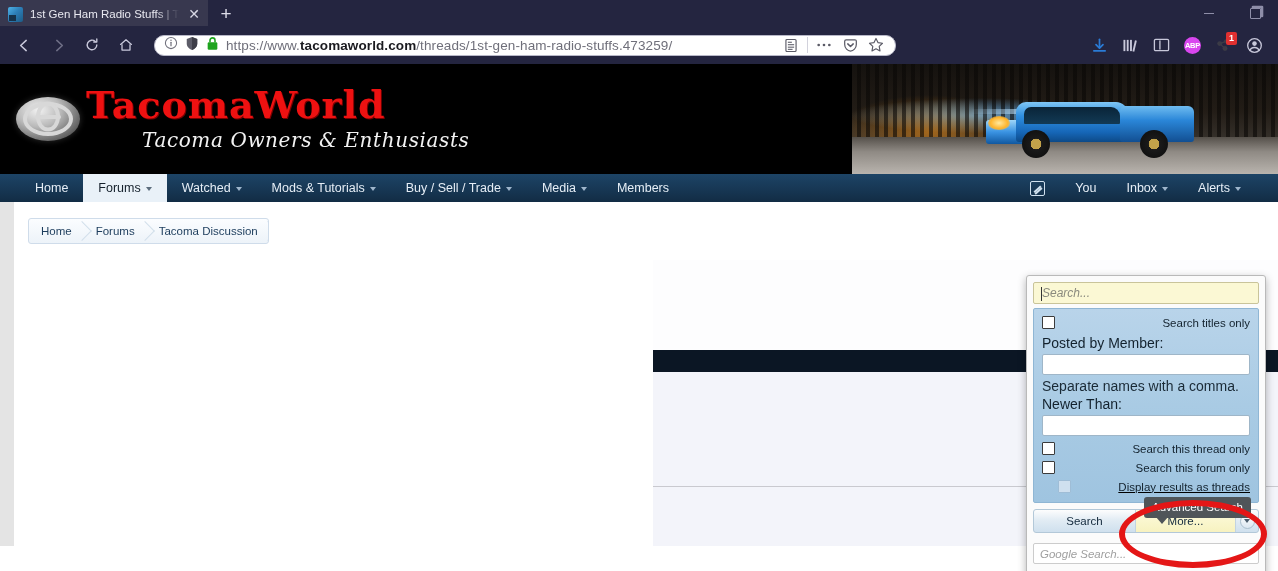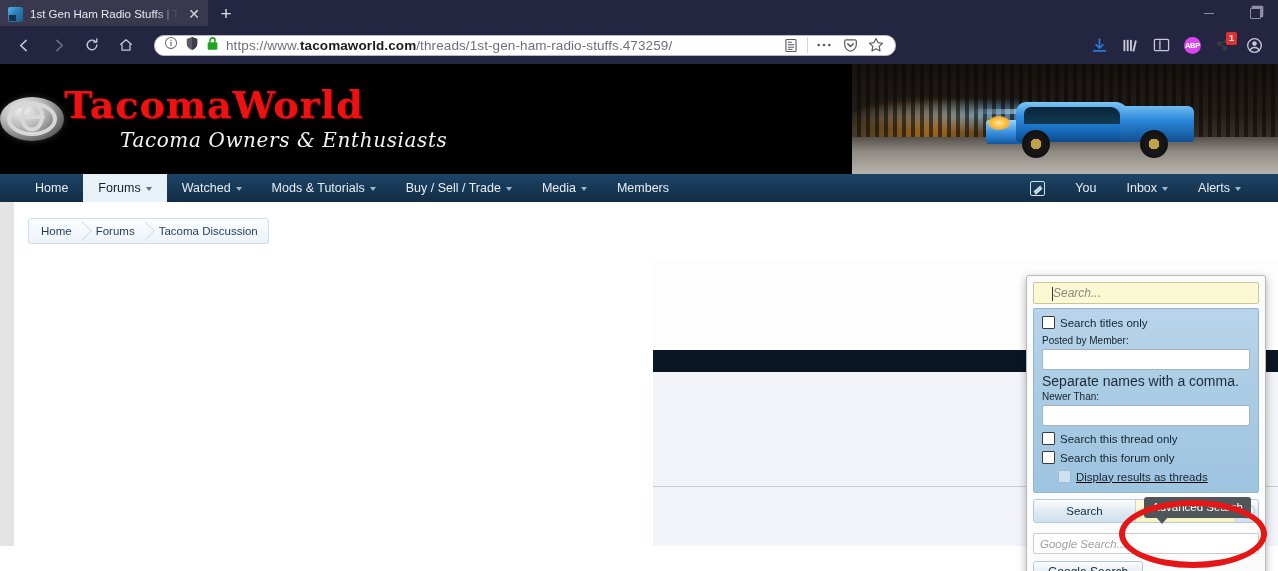--- a/index.html
+++ b/index.html
@@ -174,22 +174,22 @@
     background: #000000;
     display: flex;
     position: relative;
   }
   .logo-area {
     width: 720px;
     height: 110px;
     background: #000;
     display: flex;
     align-items: center;
-    padding-left: 0;
-    gap: 0;
+    padding-left: 16px;
+    gap: 6px;
     position: relative;
   }
   .toyota-badge {
     width: 64px; height: 44px;
     border-radius: 50%;
     background: radial-gradient(ellipse at 35% 30%, #f2f2f2 0%, #b9b9b9 38%, #6e6e6e 70%, #2a2a2a 100%);
     position: relative; flex: 0 0 auto;
     box-shadow: 0 0 6px rgba(255,255,255,.18);
   }
   .toyota-badge::before {
@@ -438,41 +438,41 @@
     font-size: 12px;
     color: #8a8a7e;
     font-style: italic;
     padding: 0 5px;
     display: flex; align-items: center;
     position: relative;
   }
   .search-input .caret-bar {
     position:absolute; left:4px; top:4px; width:1px; height:14px; background:#333;
   }
-  .search-input span { margin-left: 14px; }
+  .search-input span { margin-left: 3px; }
 
   .adv-box {
     margin-top: 4px;
     background: linear-gradient(to bottom, #b9d4ea 0%, #a9cbe4 50%, #9fc4e0 100%);
     border: 1px solid #8fb6d4;
     border-radius: 2px;
     padding: 7px 8px 9px;
   }
-  .chkrow { display: flex; align-items: center; gap: 5px; margin-bottom: 6px; }
+  .chkrow { display: flex; align-items: center; gap: 20px; margin-bottom: 6px; justify-content: space-between; }
   .chkrow:last-child { margin-bottom: 0; text-decoration: underline; }
   .chkbox {
     width: 13px; height: 13px;
     background: #fff;
     border: 1px solid #3b3b3b;
     border-radius: 1px;
     flex: 0 0 auto;
   }
   .chkbox.light { border-color: #9fbdd6; background:#cfe0ef; }
   .chklabel { font-size: 11.5px; color: #13222e; white-space: nowrap; }
-  .fieldlabel { font-size: 10px; color: #13222e; margin: 2px 0 3px; }
+  .fieldlabel { font-size: 14px; color: #13222e; margin: 2px 0 3px; }
   .hint { font-size: 14px; color: #1a2a36; margin: 3px 0 2px; }
   .textfield {
     width: 100%;
     height: 21px;
     background: #fff;
     border: 1px solid #9fb6c8;
     border-radius: 2px;
     margin-bottom: 2px;
   }
   .indent { padding-left: 16px; }

